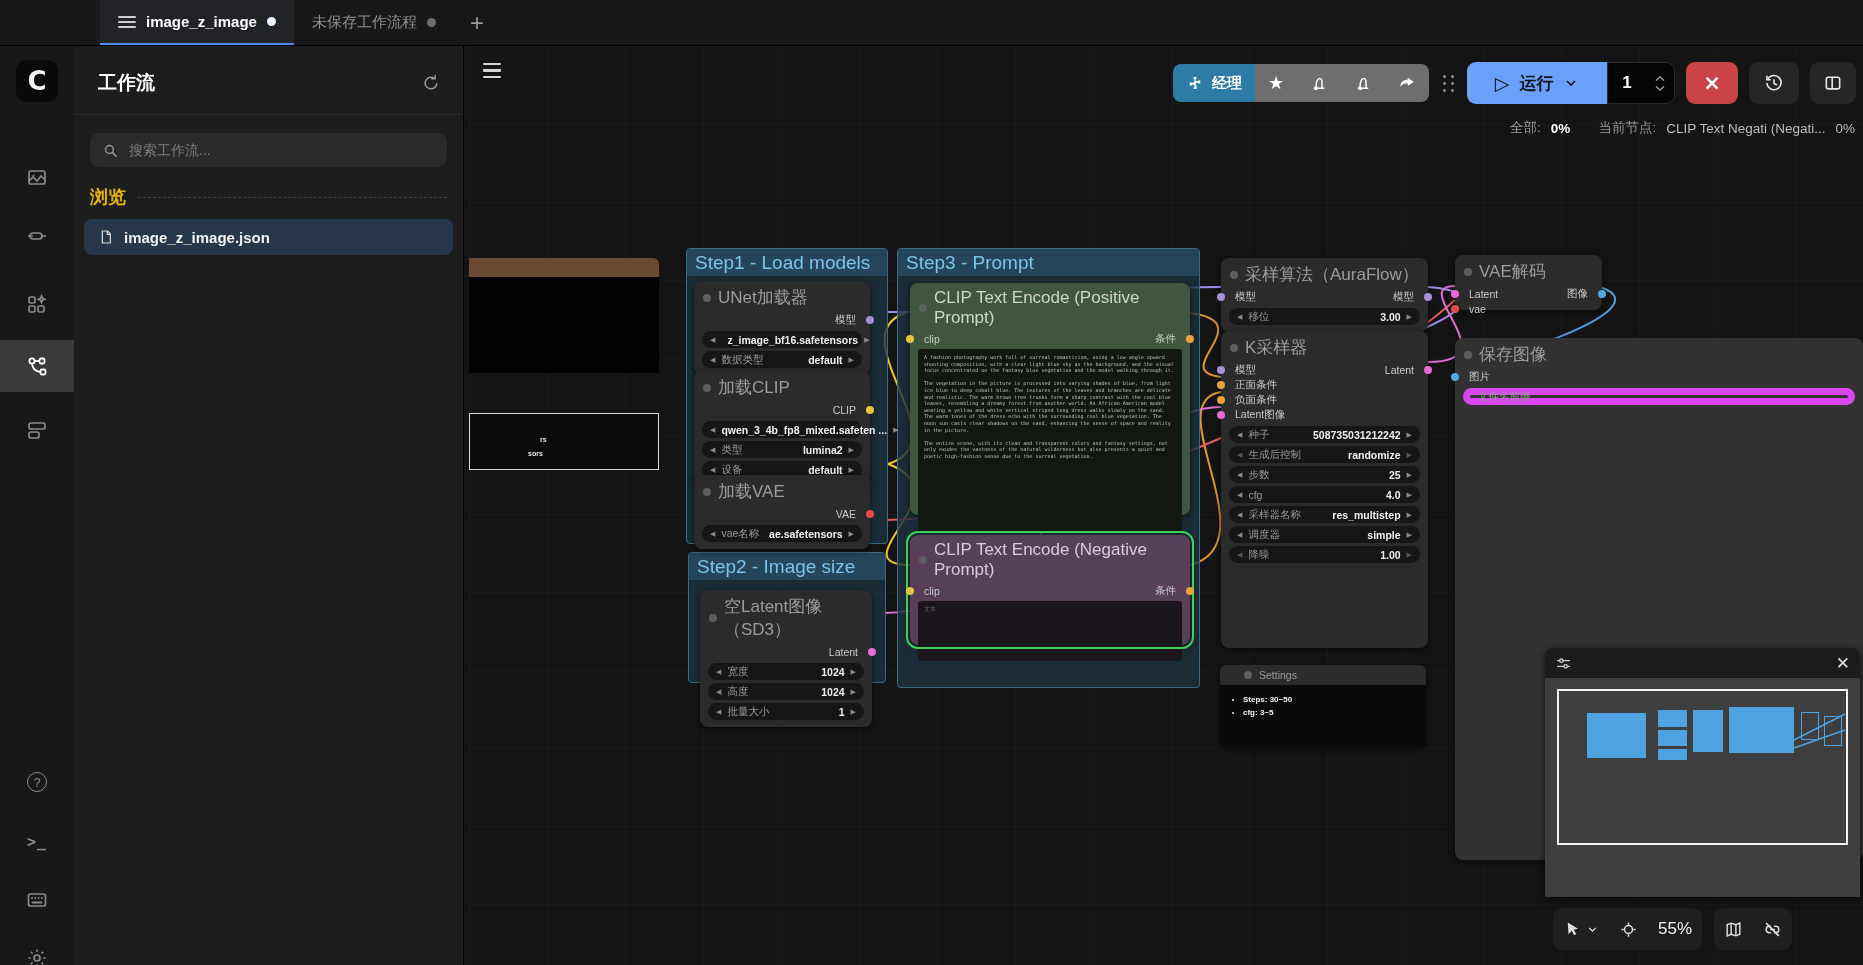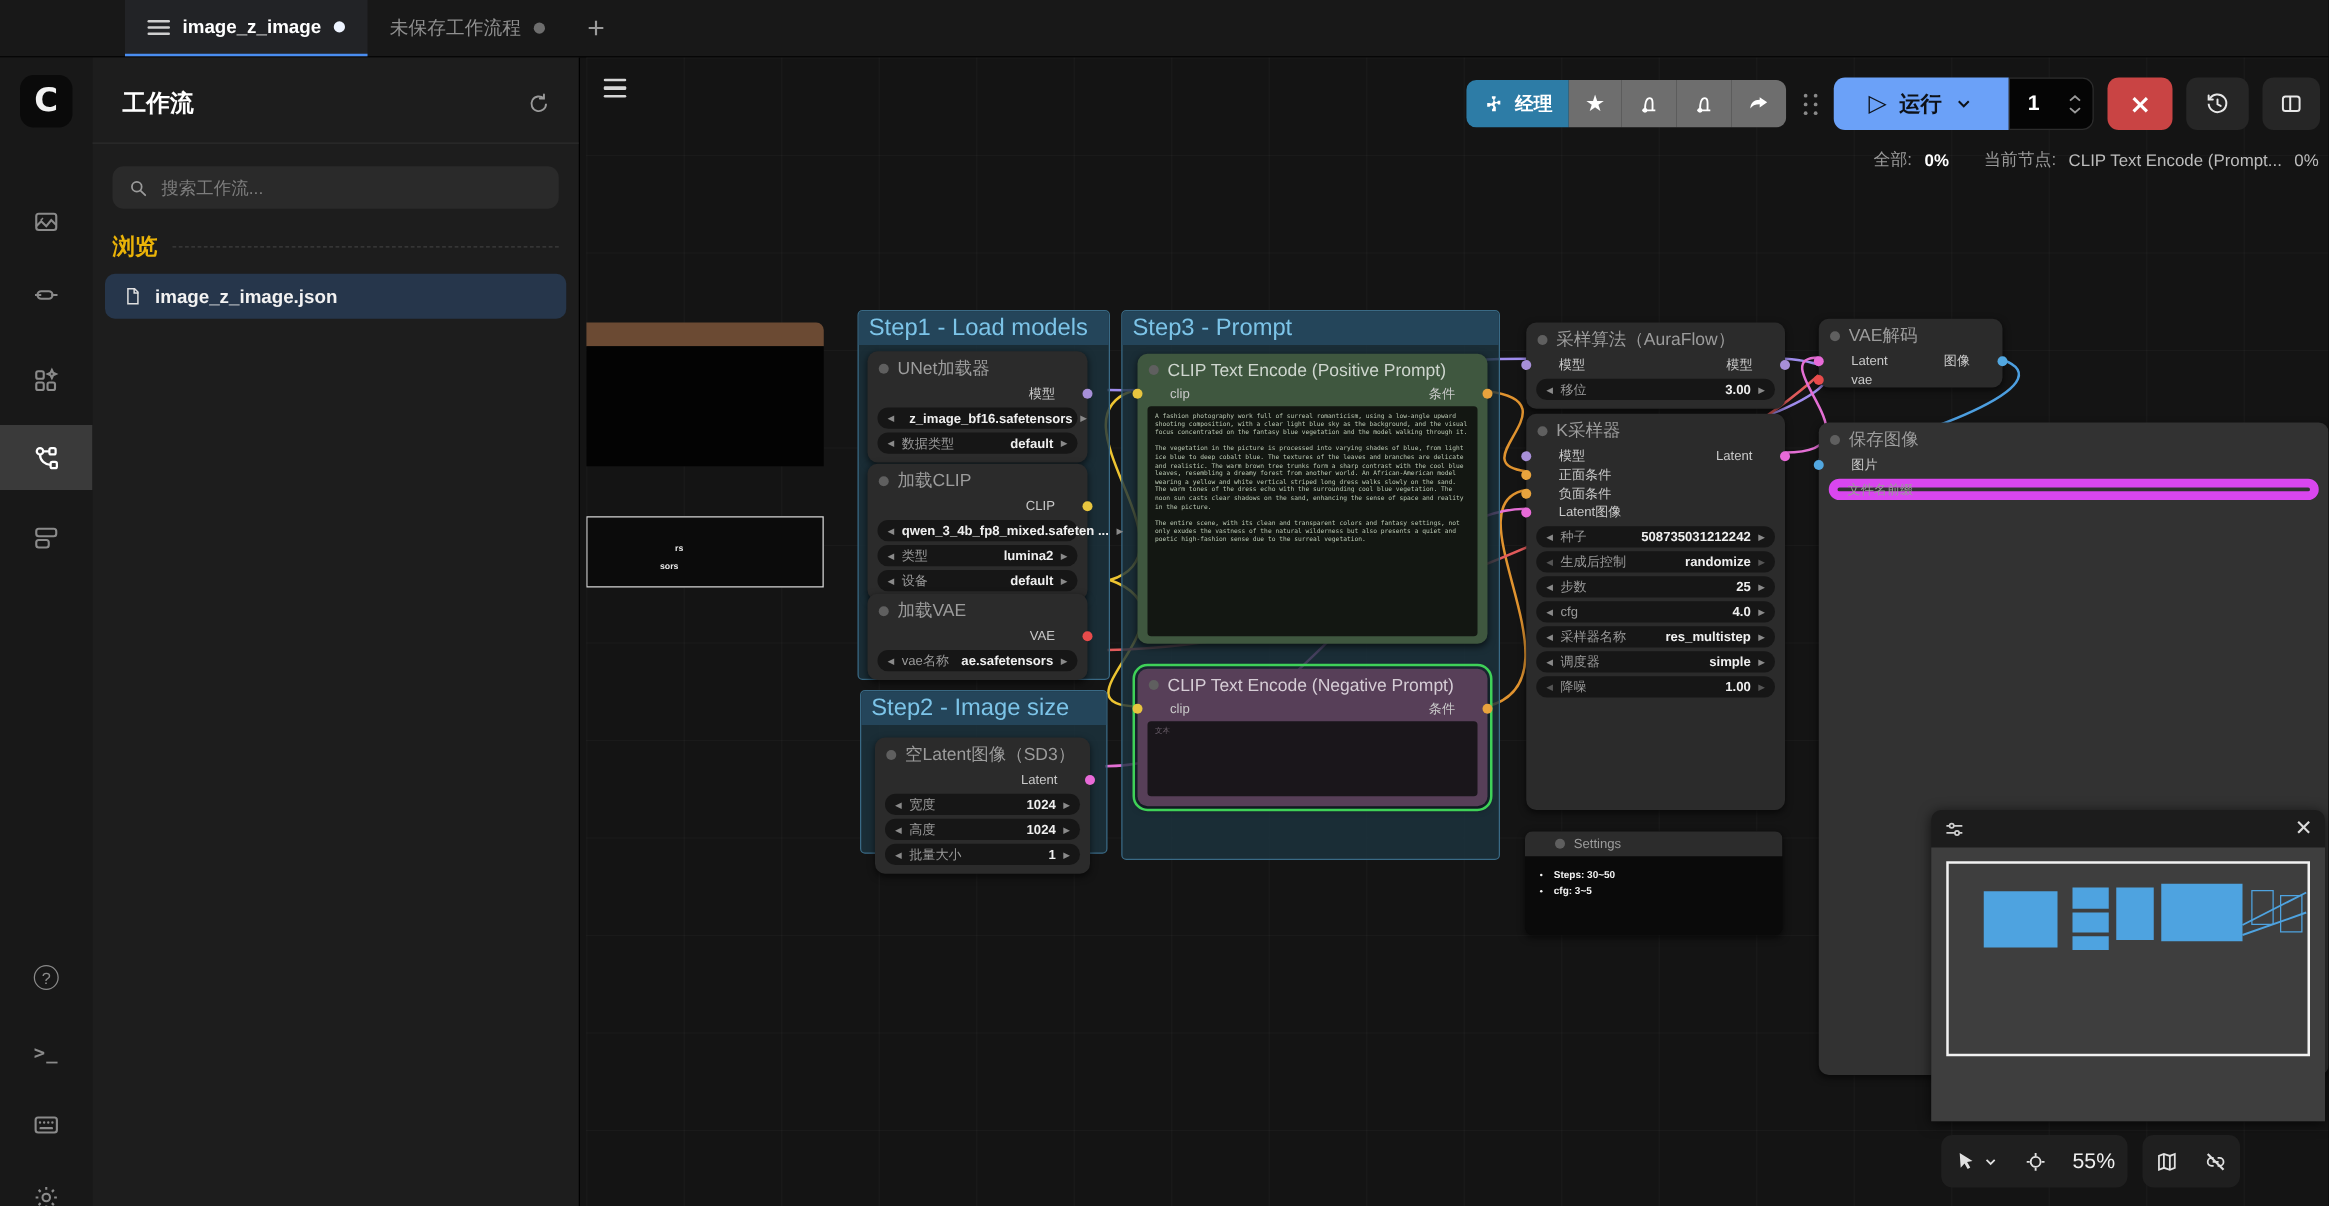--- a/index.html
+++ b/index.html
@@ -49,24 +49,24 @@
   .cv-burger i { height:2.4px; background:#d6d6d6; border-radius:1px; }
 
   svg.links { position:absolute; left:0; top:0; width:1394px; height:919px; pointer-events:none; }
 
   
   .group { position:absolute; border:1px solid #3a6a85; border-radius:4px; background:#1c333fcc; }
   .ghead { height:27px; background:#24455a; display:flex; align-items:center; padding:0 8px; font-size:19px; color:#7cc4e8; cursor:pointer; border-radius:3px 3px 0 0; }
 
   
   .node { position:absolute; background:#2b2b2b; border-radius:8px; box-shadow:0 2px 6px #0009; }
-  .nhead { display:flex; align-items:center; gap:7px; padding:5px 9px 3px 9px; font-size:14px; color:#9c9c9c; cursor:pointer; }
+  .nhead { display:flex; align-items:center; gap:7px; padding:5px 9px 3px 9px; font-size:17px; color:#9c9c9c; cursor:pointer; }
   .nhead .cdot { width:8px; height:8px; border-radius:50%; background:#5f5f5f; flex:none; }
   .prow { position:relative; display:flex; align-items:center; justify-content:space-between; height:15px; padding:0 10px; font-size:10.5px; color:#c9c9c9; }
-  .pin,.pout { display:flex; align-items:center; gap:22px; }
+  .pin,.pout { display:flex; align-items:center; gap:10px; }
   .pdot { width:8px; height:8px; border-radius:50%; flex:none; }
   .pin .pdot { margin-left:-14px; }
   .pout .pdot { margin-right:-14px; }
   .pout { margin-left:auto; }
   .widgets { display:flex; flex-direction:column; gap:3px; padding:4px 8px 7px 8px; }
   .widget { height:17px; background:#161616; border-radius:9px; display:flex; align-items:center; padding:0 8px; font-size:10.5px; gap:6px; cursor:pointer; }
   .widget .wl { color:#9a9a9a; white-space:nowrap; overflow:hidden; }
   .widget .wv { margin-left:auto; color:#efefef; font-weight:bold; white-space:nowrap; }
   .widget .wv.left { margin-left:0; }
   .wa { color:#8a8a8a; font-size:7px; flex:none; cursor:pointer; }
@@ -664,21 +664,21 @@
           <path d="M11 5v14"></path>
         </svg>
     </div>
   </div>
 
   <div class="statusrow">
     <span>全部:</span>
     <span class="sv1">0%</span>
     <span style="width:8px"></span>
     <span>当前节点:</span>
-    <span class="nname">CLIP Text Encode (Prompt...</span>
+    <span class="nname">CLIP Text Negati (Negati...</span>
     <span class="nname">0%</span>
   </div>
 
   <div class="minimap">
     <div class="mm-head">
       <svg viewBox="0 0 24 24" fill="none" stroke="currentColor" stroke-width="1.9">
           <path d="M3 8h18M3 16h18"></path>
           <circle cx="9" cy="8" r="2.4" fill="#1c1c1c"></circle>
           <circle cx="15" cy="16" r="2.4" fill="#1c1c1c"></circle>
         </svg>

